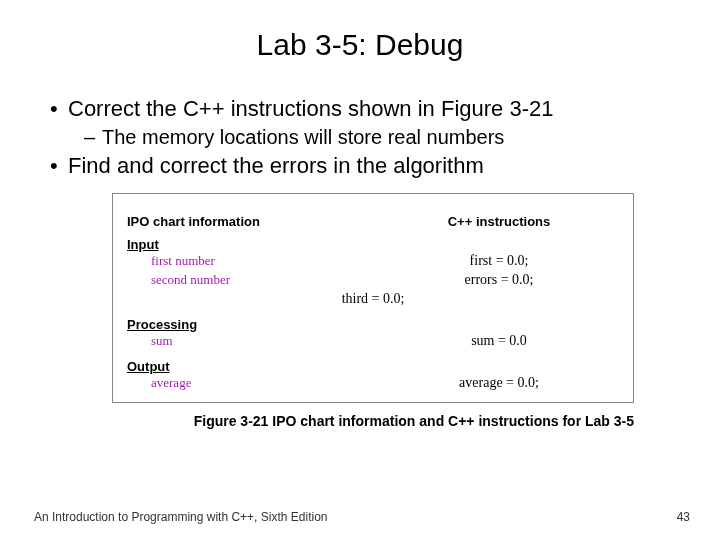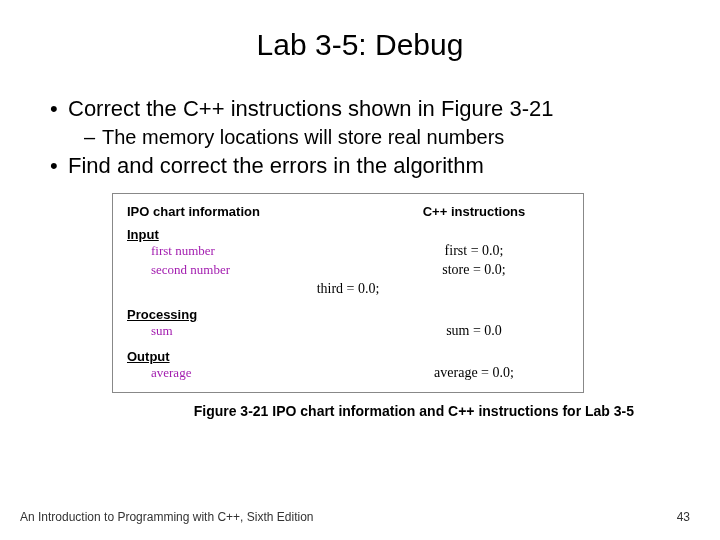--- a/index.html
+++ b/index.html
@@ -5,30 +5,30 @@
   * { margin: 0; padding: 0; box-sizing: border-box; }
   html, body { width: 720px; height: 540px; background: #fff; font-family: Arial, Helvetica, sans-serif; color: #000; }
   .slide { width: 720px; height: 540px; position: relative; padding: 28px 40px 0 40px; }
   .title { font-size: 30px; text-align: center; margin-bottom: 34px; font-weight: normal; }
   .bullets { font-size: 22px; padding-left: 10px; }
   .b1 { margin-bottom: 4px; }
   .b1-dot { display: inline-block; width: 18px; }
   .b2 { font-size: 20px; padding-left: 34px; margin-bottom: 4px; }
   .b2-dash { display: inline-block; width: 18px; }
   .figwrap { margin: 14px 0 0 72px; }
-  .figbox { border: 1px solid #888; width: 472px; padding: 10px 14px 10px 14px; }
+  .figbox { border: 1px solid #888; width: 522px; padding: 20px 14px 10px 14px; }
   .fighdr { display: flex; font-family: Verdana, Arial, sans-serif; font-size: 13px; font-weight: bold; }
   .colL { width: 252px; }
   .colR { flex: 1; text-align: center; }
   .section { font-family: Verdana, Arial, sans-serif; font-size: 13px; font-weight: bold; text-decoration: underline; margin-top: 8px; }
   .row { display: flex; font-size: 14px; line-height: 1.35; }
   .row .colL { font-family: 'Segoe Script','Comic Sans MS',cursive; color:#a21caf; padding-left: 24px; font-size: 13px; }
   .row .colR { font-family: Liberation Serif, serif; font-size: 14px; }
   .caption { font-family: Arial, sans-serif; font-size: 14px; font-weight: bold; text-align: right; margin-top: 10px; width: 522px; }
-  .footer { position: absolute; bottom: 16px; left: 20px; right: 30px; display: flex; justify-content: space-between; font-size: 12px; color: #333; }
+  .footer { position: absolute; bottom: 16px; left: 34px; right: 30px; display: flex; justify-content: space-between; font-size: 12px; color: #333; }
 </style>
 </head>
 <body>
 
 <div class="slide">
 
   <h1 class="title">Lab 3-5: Debug</h1>
 
   <div class="bullets">
     <div class="b1">
@@ -49,21 +49,21 @@
         <div class="colR">C++ instructions</div>
       </div>
 
       <div class="section">Input</div>
       <div class="row">
         <div class="colL">first number</div>
         <div class="colR">first = 0.0;</div>
       </div>
       <div class="row">
         <div class="colL">second number</div>
-        <div class="colR">store = 0.0;</div>
+        <div class="colR">errors = 0.0;</div>
       </div>
       <div class="row">
         <div class="colR">third = 0.0;</div>
       </div>
 
       <div class="section">Processing</div>
       <div class="row">
         <div class="colL">sum</div>
         <div class="colR">sum = 0.0</div>
       </div>

